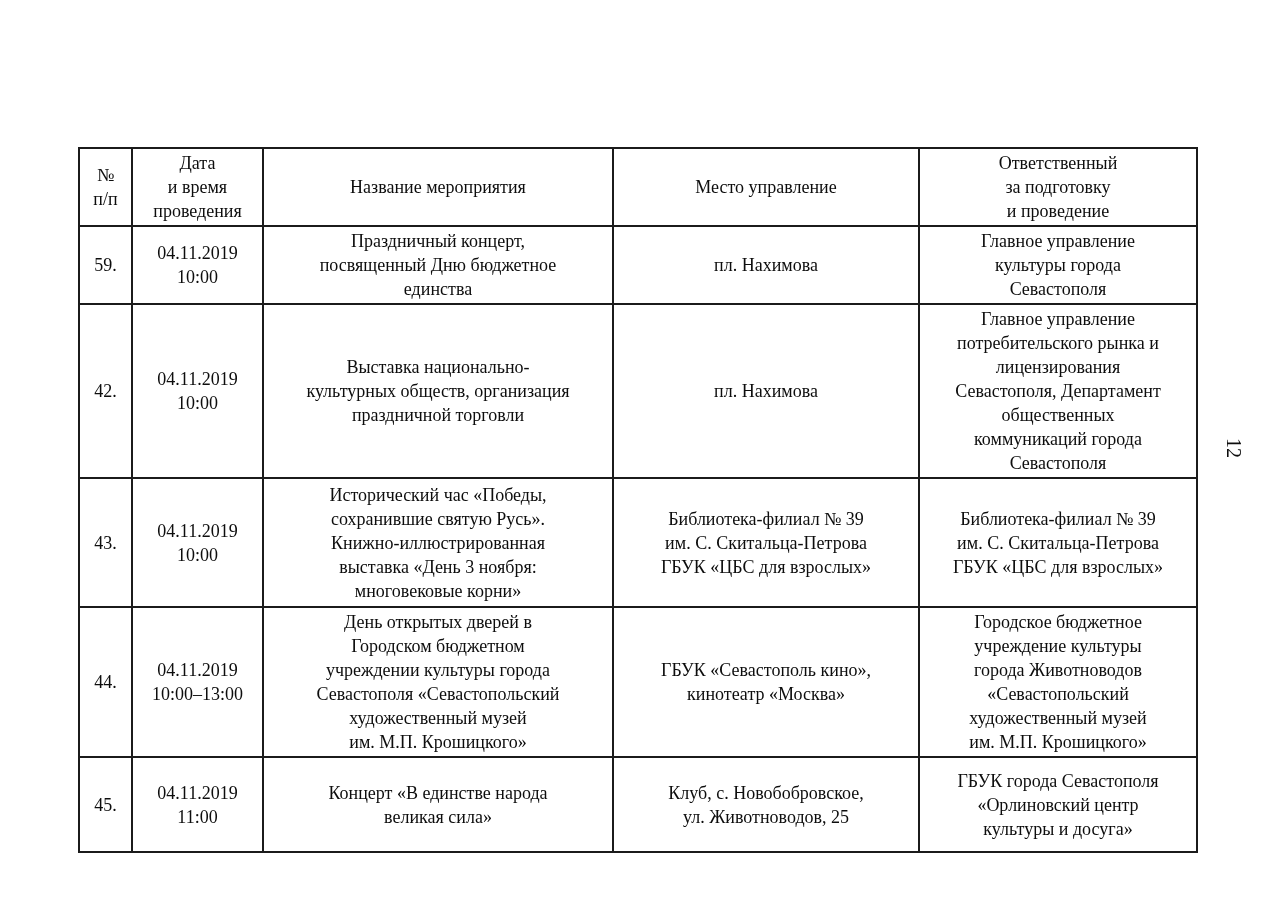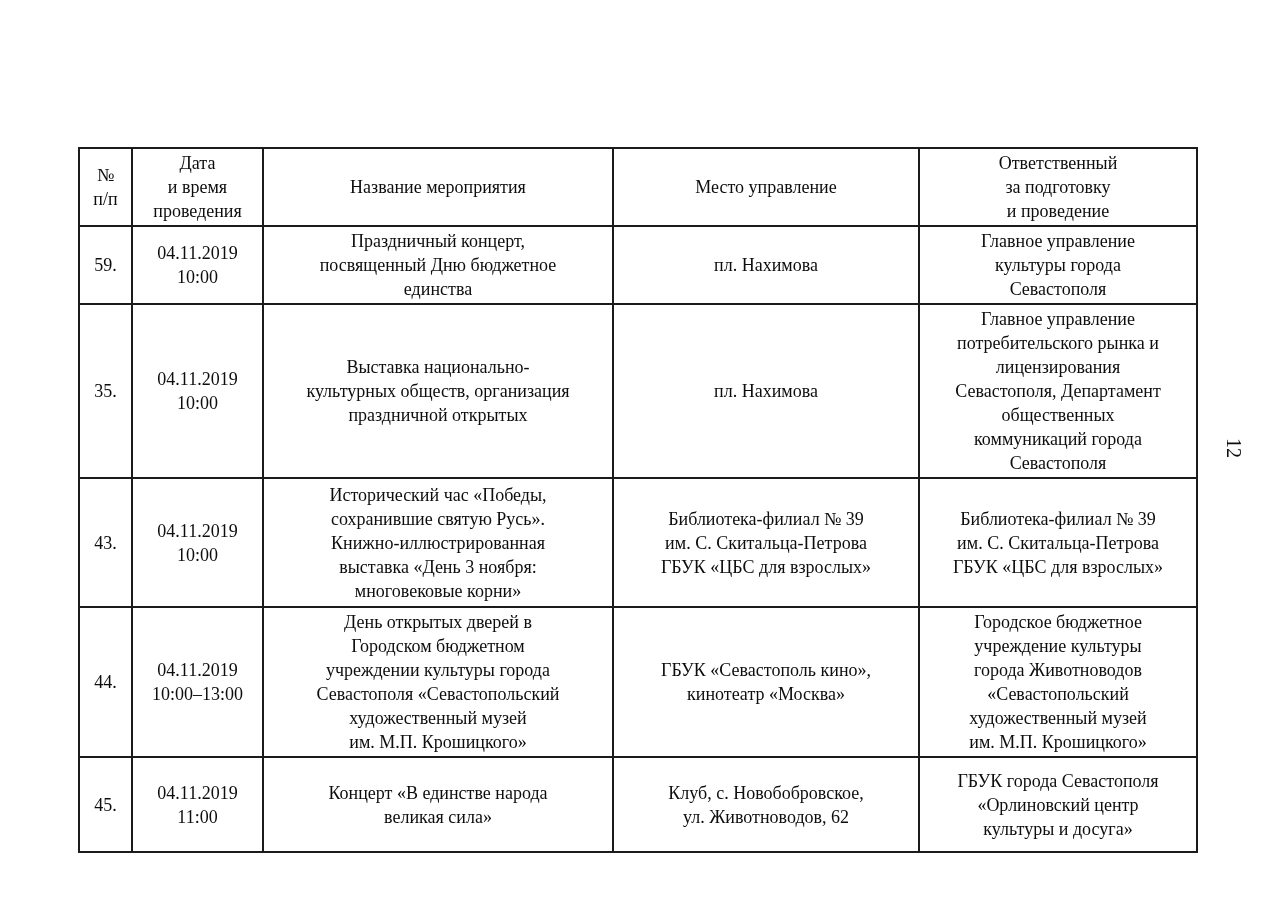--- a/index.html
+++ b/index.html
@@ -84,26 +84,26 @@
 10:00</td>
         <td>Праздничный концерт,
 посвященный Дню бюджетное
 единства</td>
         <td>пл. Нахимова</td>
         <td>Главное управление
 культуры города
 Севастополя</td>
       </tr>
       <tr class="h-42">
-        <td>35.</td>
+        <td>42.</td>
         <td>04.11.2019
 10:00</td>
         <td>Выставка национально-
 культурных обществ, организация
-праздничной открытых</td>
+праздничной торговли</td>
         <td>пл. Нахимова</td>
         <td>Главное управление
 потребительского рынка и
 лицензирования
 Севастополя, Департамент
 общественных
 коммуникаций города
 Севастополя</td>
       </tr>
       <tr class="h-43">
@@ -141,21 +141,21 @@
 художественный музей
 им. М.П. Крошицкого»</td>
       </tr>
       <tr class="h-45">
         <td>45.</td>
         <td>04.11.2019
 11:00</td>
         <td>Концерт «В единстве народа
 великая сила»</td>
         <td>Клуб, с. Новобобровское,
-ул. Животноводов, 62</td>
+ул. Животноводов, 25</td>
         <td>ГБУК города Севастополя
 «Орлиновский центр
 культуры и досуга»</td>
       </tr>
     </tbody>
   </table>
 
   <div class="page-number">12</div>
 
 </div>

